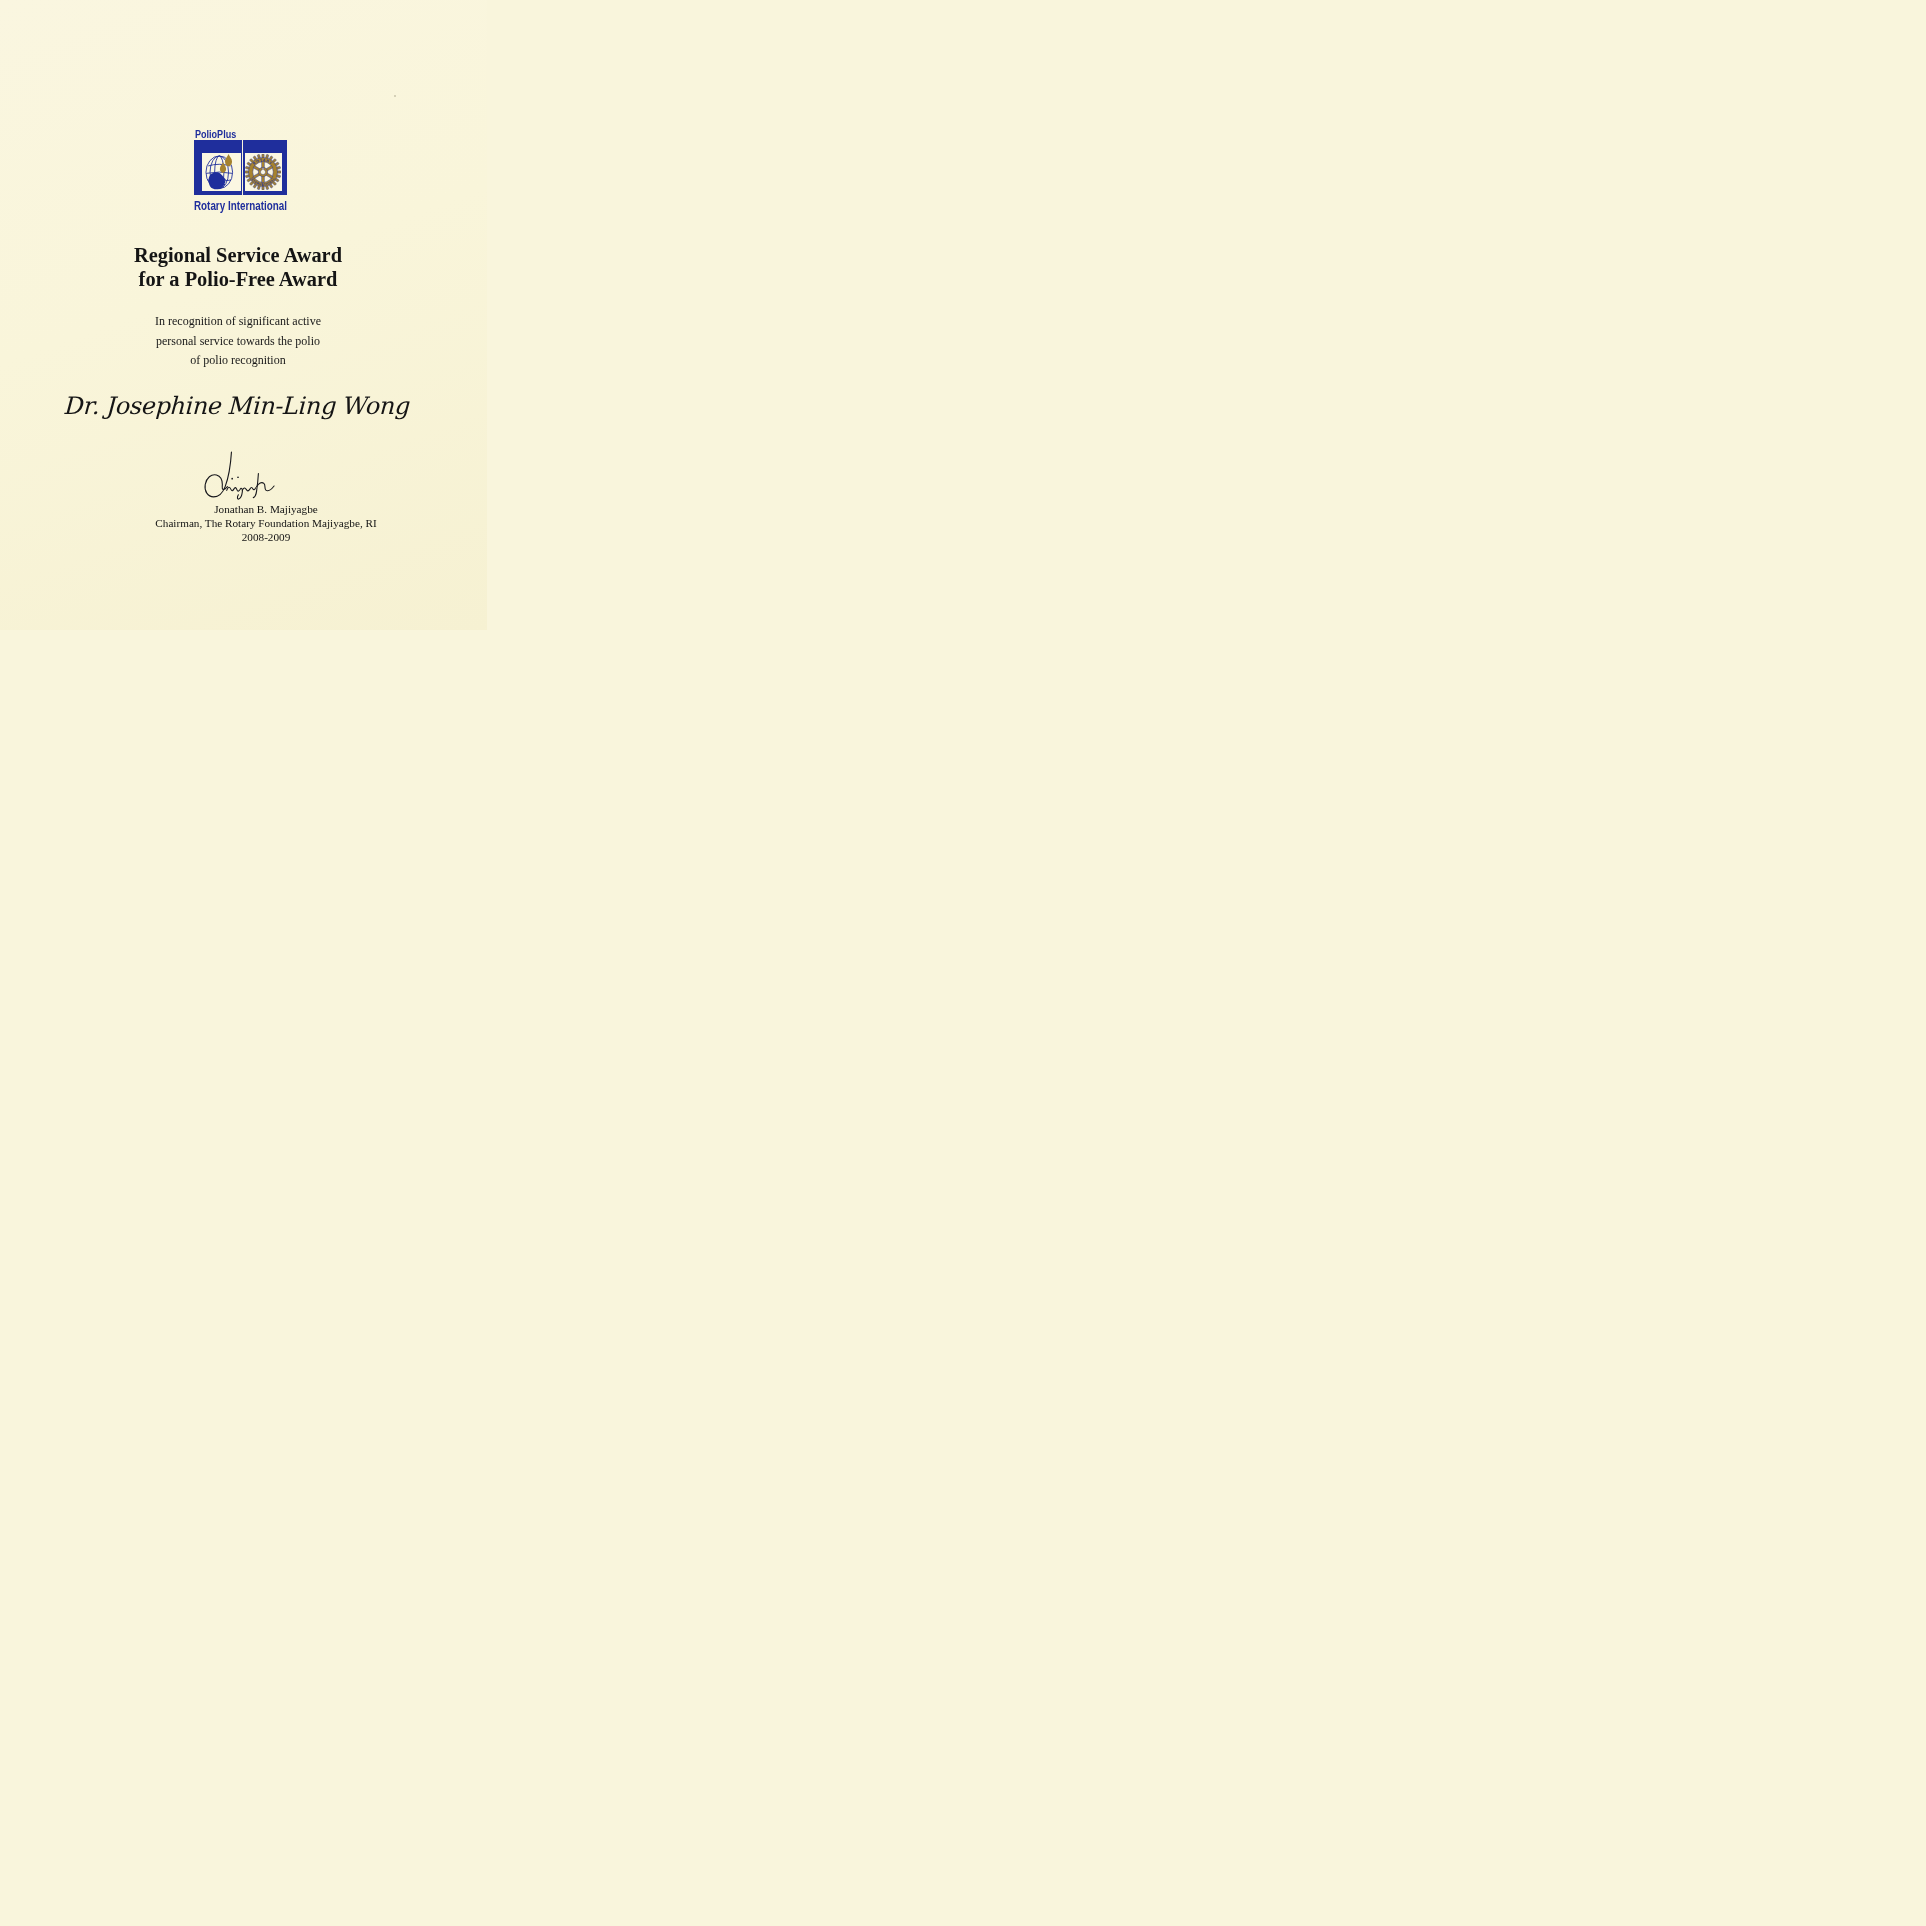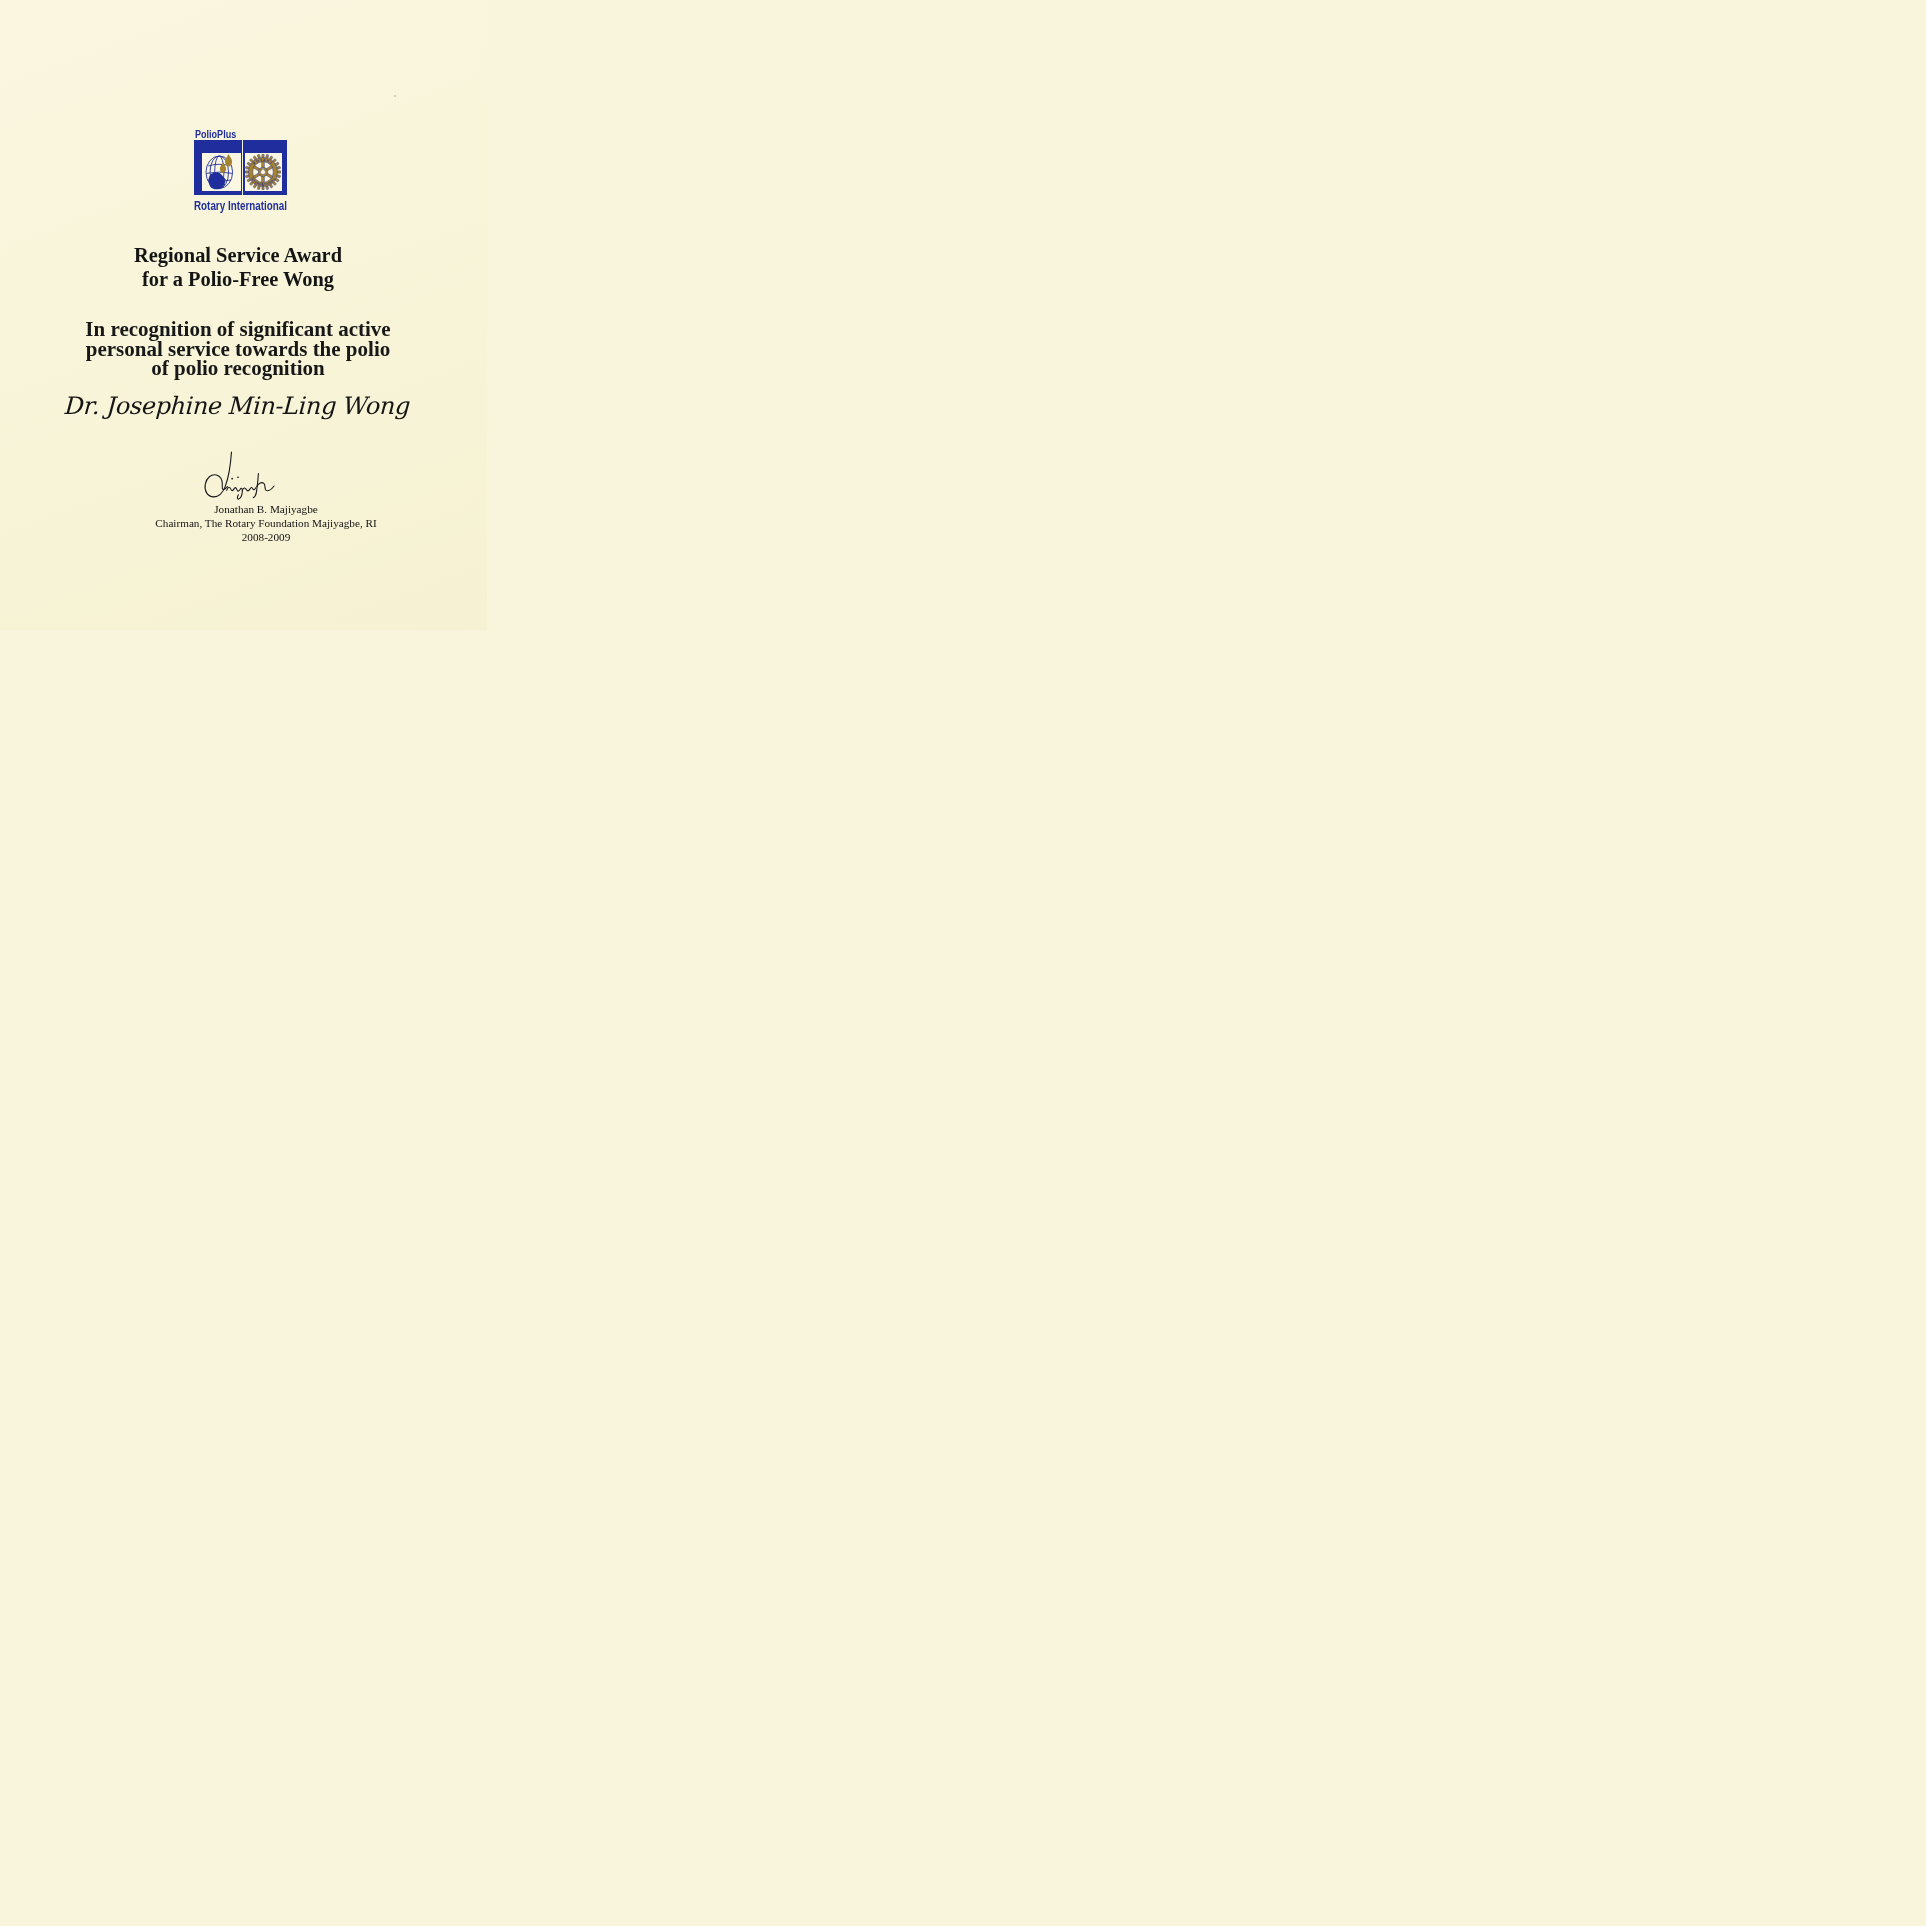--- a/index.html
+++ b/index.html
@@ -49,21 +49,21 @@
   .emblem .block.right .panel { left: 1.5px;  width: 37px;  }
   .panel svg { display: block; position: absolute; }
   
   .center-text {
     position: absolute;
     left: 0; width: 476px; 
     text-align: center;
     color: #151515;
   }
   #award-title { top: 244px; font-size: 20.4px; line-height: 23.5px; font-weight: bold; }
-  #citation    { top: 320px; font-size: 21px; line-height: 19.6px; color: #181818; font-weight: bold; }
+  #citation    { top: 312px; font-size: 12px; line-height: 19.6px; color: #181818; }
   #recipient   { top: 388px; font-size: 24px; line-height: 37px;
                  font-family: "DejaVu Serif", serif; font-style: italic;
                  letter-spacing: -0.4px; }
   #recipient .inner { display: inline-block; transform: skewX(-4deg); }
   #attribution { top: 502px; font-size: 11.2px; line-height: 14px; color: #131313; padding-left: 28px; }
   
   #signature { position: absolute; left: 196px; top: 451px; }
   
   .speck { position: absolute; background: #4a463c; border-radius: 0.4px; }
   .speck.tick { width: 1.2px; height: 2.7px; transform: rotate(32deg); opacity: .75;
@@ -163,21 +163,21 @@
           </svg>
         </div>
       </div>
     </div>
 
     <div class="wordmark" id="brand-bottom">Rotary International</div>
   </div>
 
   <div class="center-text" id="award-title">
     <div>Regional Service Award</div>
-    <div>for a Polio-Free Wong</div>
+    <div>for a Polio-Free Award</div>
   </div>
 
   <div class="center-text" id="citation">
     <div>In recognition of significant active</div>
     <div>personal service towards the polio</div>
     <div>of polio recognition</div>
   </div>
 
   <div class="center-text" id="recipient">
     <span class="inner">Dr. Josephine Min-Ling Wong</span>

